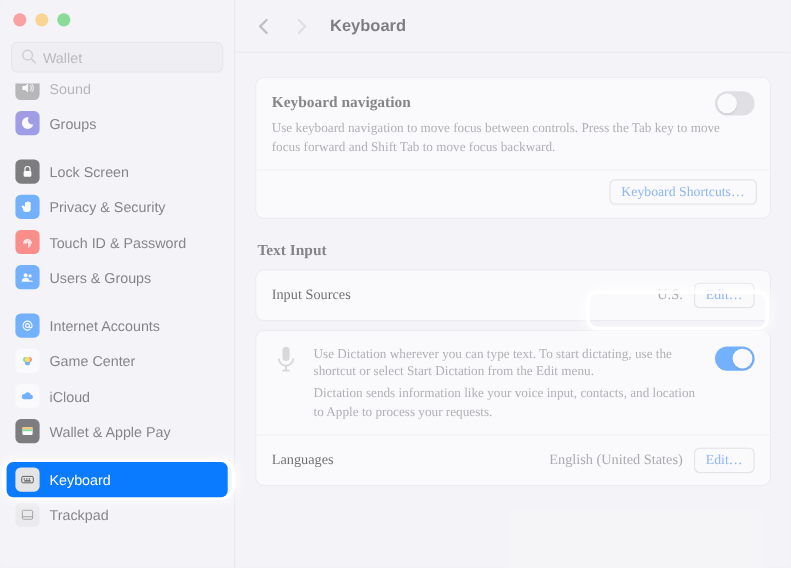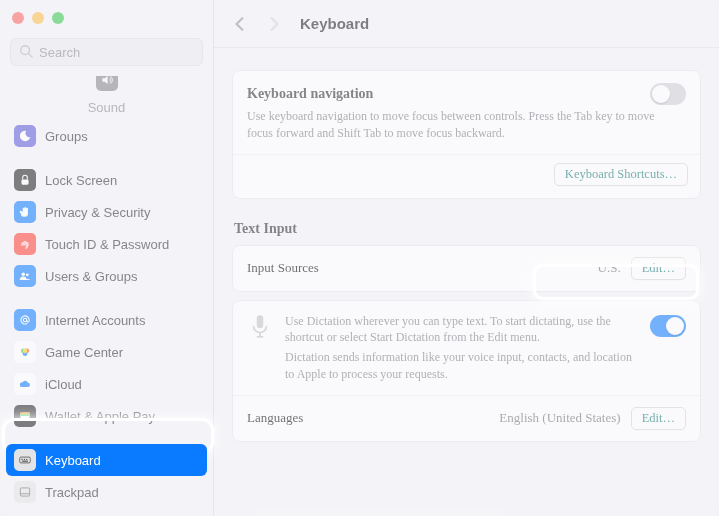--- a/index.html
+++ b/index.html
@@ -67,21 +67,21 @@
 .card {
   background: #fff; border: 1px solid #e6e6e9; border-radius: 8px;
   margin-top: 8px; padding: 0;
 }
 .section-title { font-weight: 700; font-size: 14px; color: #2b2b2d; }
 .kbnav { padding: 12px 14px; }
 .kbnav .row1 { display:flex; align-items:center; justify-content:space-between; }
 .desc { color: #7a7a7e; font-size: 12px; line-height: 1.4; margin-top: 3px; max-width: 410px; }
 .btn {
   background: #fff; border: 1px solid #d5d5d8; border-radius: 5px;
-  padding: 3px 10px; font-size: 12.5px; color: #0f766e; box-shadow: 0 1px 0 rgba(0,0,0,.02);
+  padding: 3px 10px; font-size: 12.5px; color: #3b82f6; box-shadow: 0 1px 0 rgba(0,0,0,.02);
   cursor: default;
 }
 .right-btn-row { padding: 8px 12px 12px; display:flex; justify-content:flex-end; border-top:1px solid #f0f0f2; }
 
 .rowline { display:flex; align-items:center; justify-content:space-between; padding: 11px 14px; border-top:1px solid #f0f0f2; }
 .rowline:first-child { border-top:none; }
 .rowline .label { color:#000000; }
 .rowline .value { color:#6f6f73; display:flex; align-items:center; gap:10px;margin-left:40px; }
 
 .switch { width: 36px; height: 22px; border-radius: 11px; background: #d0d0d4; position:relative; }
@@ -120,25 +120,25 @@
       <div class="tl green"></div>
     </div>
     <div class="searchwrap">
       <div class="search">
         <span>
           <svg viewBox="0 0 16 16">
               <circle cx="7" cy="7" r="5" fill="none" stroke="#8a8a8e" stroke-width="1.6"></circle>
               <line x1="11" y1="11" x2="15" y2="15" stroke="#8a8a8e" stroke-width="1.6" stroke-linecap="round"></line>
             </svg>
         </span>
-        <span>Search</span>
+        <span>Wallet</span>
       </div>
     </div>
     <div class="list" id="sidebar-list">
-        <div class="item" style="margin-top: -12px; opacity: 0.55; flex-direction: column;">
+        <div class="item" style="margin-top: -12px; opacity: 0.55;">
           <span class="icn" style="background:#2a2a2c">
             <svg viewBox="0 0 24 24">
               <path d="M4 9h4l5-4v14l-5-4H4z" fill="#fff"></path>
               <path d="M16 8a5 5 0 0 1 0 8M18.5 6a8 8 0 0 1 0 12" fill="none" stroke="#fff" stroke-width="1.6"></path>
             </svg>
           </span>
           <span>Sound</span>
         </div>
         <div class="item">
           <span class="icn" style="background:#5956d6">

